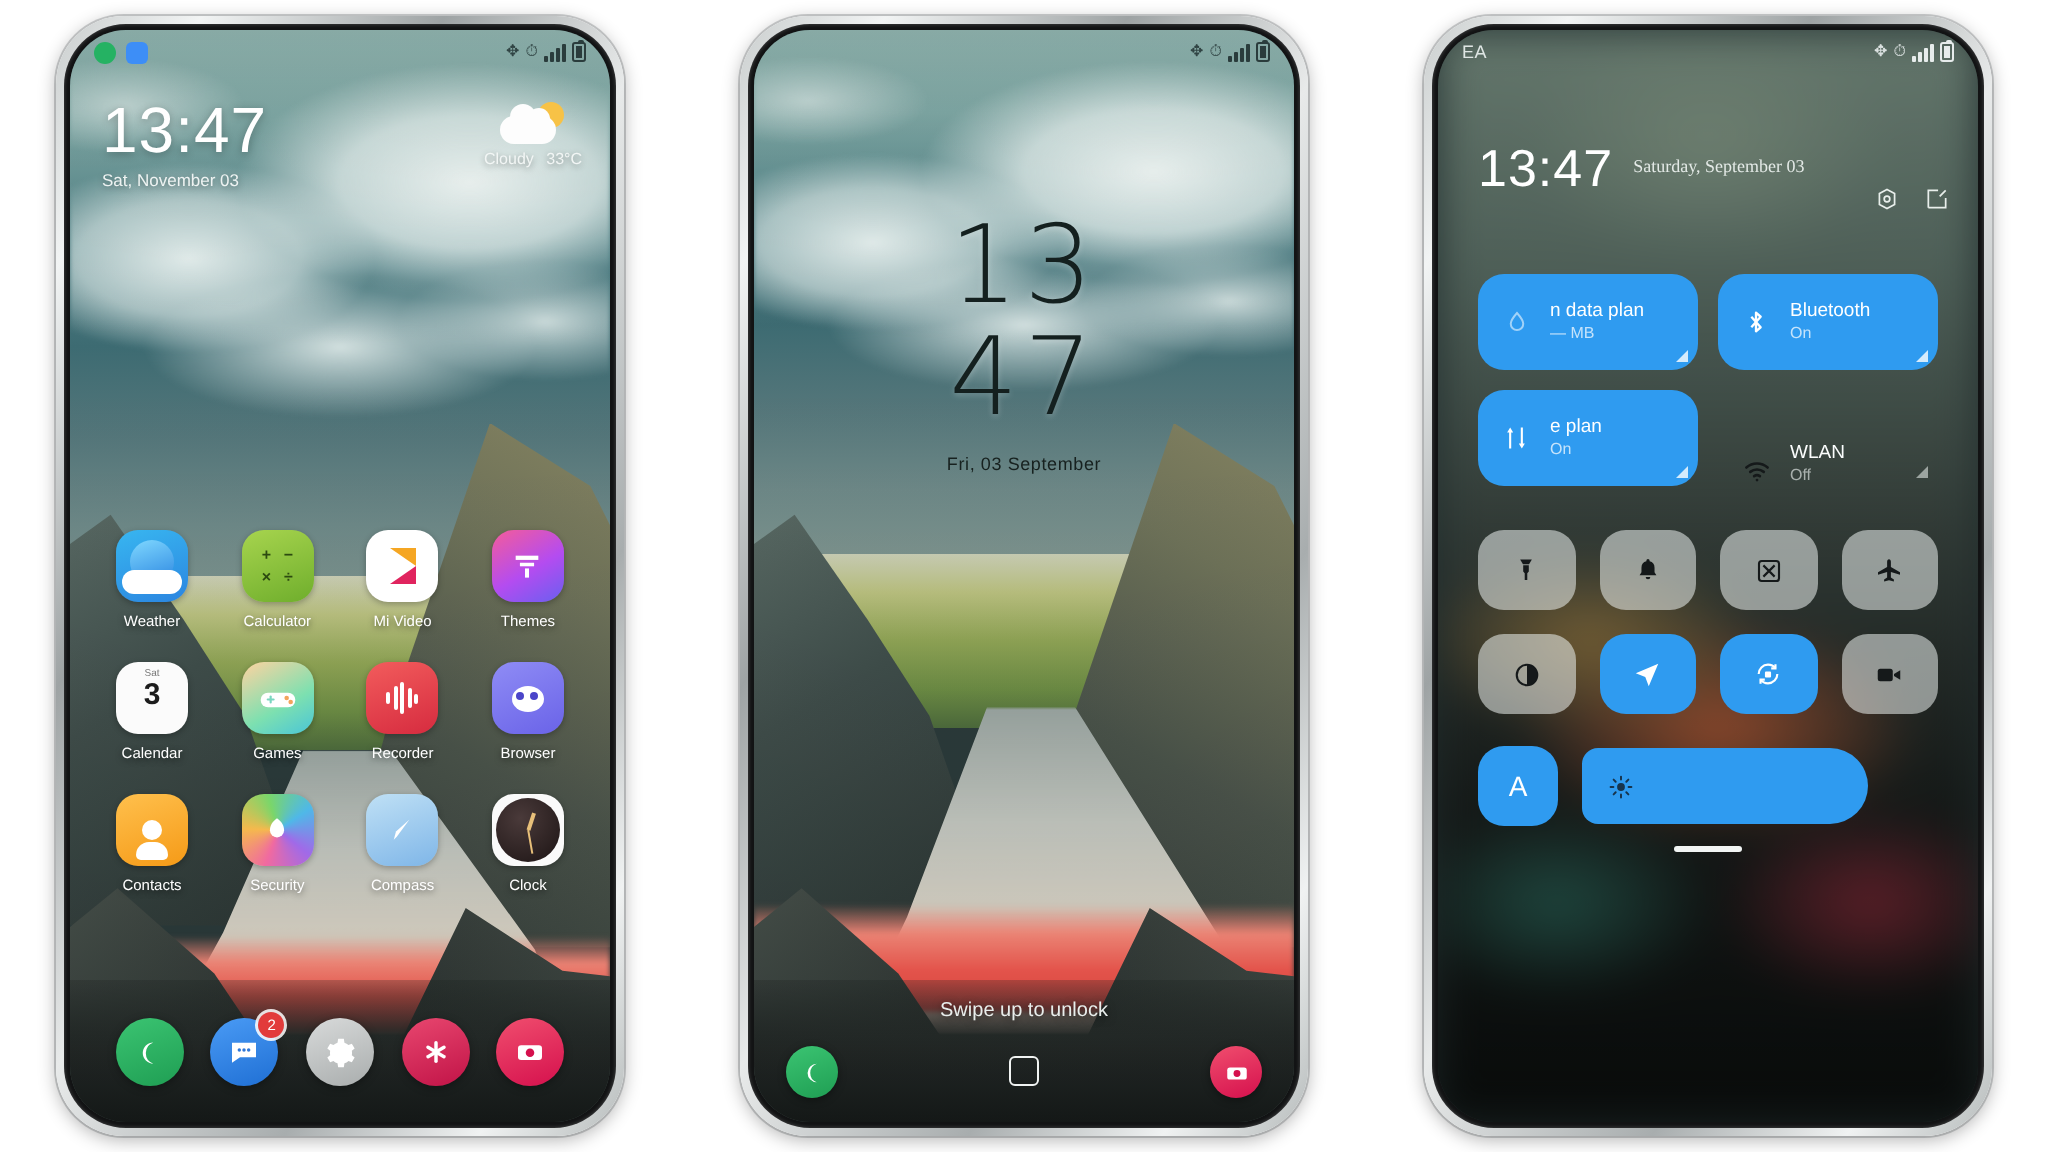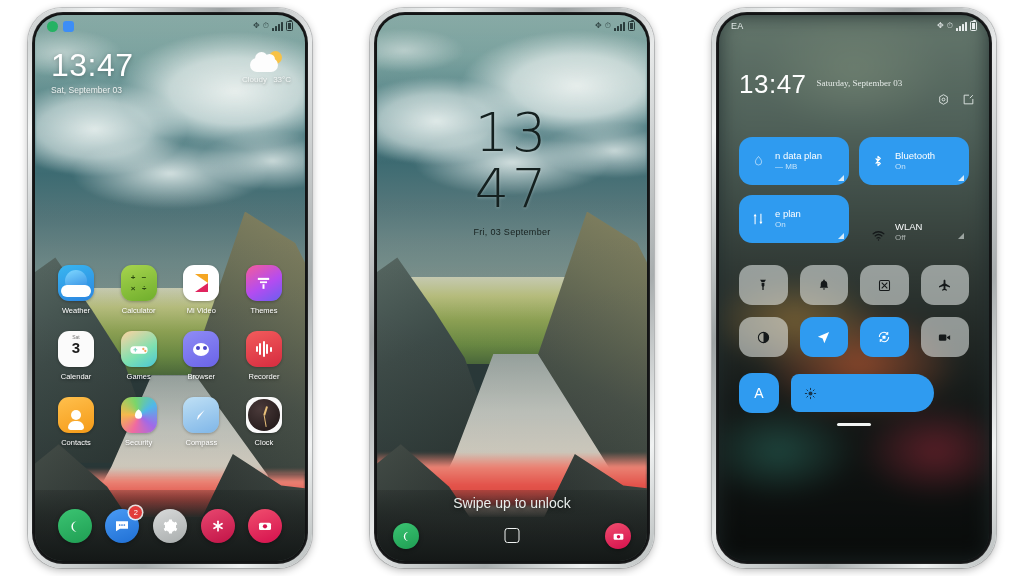--- a/index.html
+++ b/index.html
@@ -196,21 +196,21 @@
 
   
   .ls-clock { position:absolute; left:0; right:0; top:92px; text-align:center; z-index:8; }
   .ls-h, .ls-m {
     font-size:54px; font-weight:300; color:#14201f; line-height:0.96;
     letter-spacing:3px; font-family:"DejaVu Sans", sans-serif;
     text-shadow:0 1px 3px rgba(255,255,255,0.25);
   }
   .ls-m { margin-top:4px; }
   .ls-date { font-size:9px; color:#17211f; margin-top:12px; letter-spacing:0.3px; }
-  .ls-hint { position:absolute; left:0; right:0; bottom:50px; text-align:center; font-size:14px; color:#e8eeec;
+  .ls-hint { position:absolute; left:0; right:0; bottom:50px; text-align:center; font-size:10px; color:#e8eeec;
     text-shadow:0 1px 4px rgba(0,0,0,0.6); z-index:8; }
   .ls-lock { position:absolute; left:50%; transform:translateX(-50%); bottom:18px; width:15px; height:15px;
     border:1.6px solid #f0f3f2; border-radius:3px; z-index:8; }
   .ls-left { position:absolute; left:16px; bottom:12px; width:26px; height:26px; border-radius:50%;
     background:linear-gradient(160deg,#3bc472,#1f9e53); color:#fff; display:flex; align-items:center; justify-content:center;
     font-size:12px; z-index:8; box-shadow:0 1px 4px rgba(0,0,0,0.4); }
   .ls-right { position:absolute; right:16px; bottom:12px; width:26px; height:26px; border-radius:50%;
     background:linear-gradient(160deg,#f04e6e,#d5104d); color:#fff; display:flex; align-items:center; justify-content:center;
     font-size:12px; z-index:8; box-shadow:0 1px 4px rgba(0,0,0,0.4); }
 
@@ -304,21 +304,21 @@
                 <i></i>
                 <i></i>
                 <i></i>
               </span>
           <span class="batt"></span>
         </div>
       </div>
 
       <div class="hs-clock">
         <div class="hs-time">13:47</div>
-        <div class="hs-date">Sat, September 03</div>
+        <div class="hs-date">Sat, November 03</div>
       </div>
 
       <div class="hs-weather">
         <div class="wx-icon">
           <span class="wx-sun"></span>
               <span class="wx-cloud"></span>
         </div>
         <div class="wx-text">
           <b style="font-weight:400">Cloudy</b>
           <span>33°C</span>
@@ -374,38 +374,38 @@
             <div class="app-icon ic-games">
               <svg width="20" height="14" viewBox="0 0 30 18">
                     <rect x="2" y="5" width="26" height="11" rx="5.5" fill="#fff"></rect>
                     <circle cx="21.5" cy="9" r="1.7" fill="#f2a45c"></circle>
                     <circle cx="24.5" cy="12" r="1.7" fill="#f2a45c"></circle>
                     <rect x="6.5" y="9.3" width="6" height="1.6" rx="0.8" fill="#7ad6c0"></rect>
                     <rect x="8.7" y="7.1" width="1.6" height="6" rx="0.8" fill="#7ad6c0"></rect>
                   </svg>
             </div>
             <div class="app-label">Games</div>
-          </div>
-          <div class="app">
-            <div class="app-icon ic-browser">
-                  <span class="bdot"></span>
-                </div>
-            <div class="app-label">Browser</div>
           </div>
           <div class="app">
             <div class="app-icon ic-rec">
                   <span class="bars">
                     <i></i>
                     <i></i>
                     <i></i>
                     <i></i>
                     <i></i>
                   </span>
                 </div>
             <div class="app-label">Recorder</div>
+          </div>
+          <div class="app">
+            <div class="app-icon ic-browser">
+                  <span class="bdot"></span>
+                </div>
+            <div class="app-label">Browser</div>
           </div>
         </div>
 
         <div class="app-row">
           <div class="app">
             <div class="app-icon ic-contacts">
                   <span class="person"></span>
                 </div>
             <div class="app-label">Contacts</div>
           </div>

